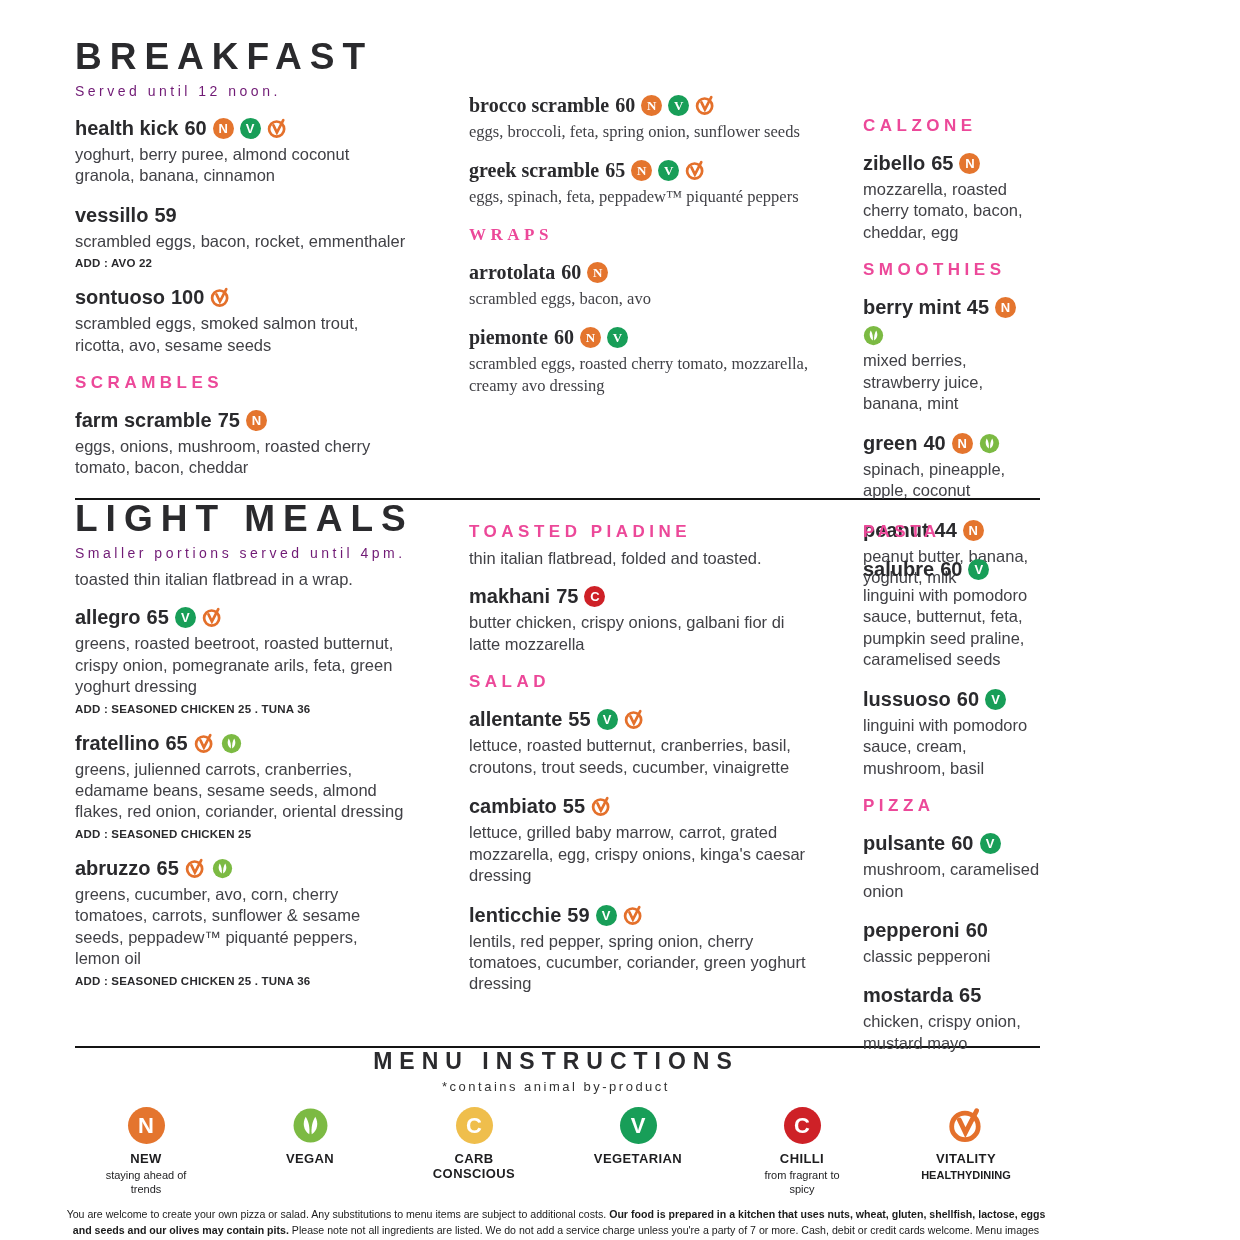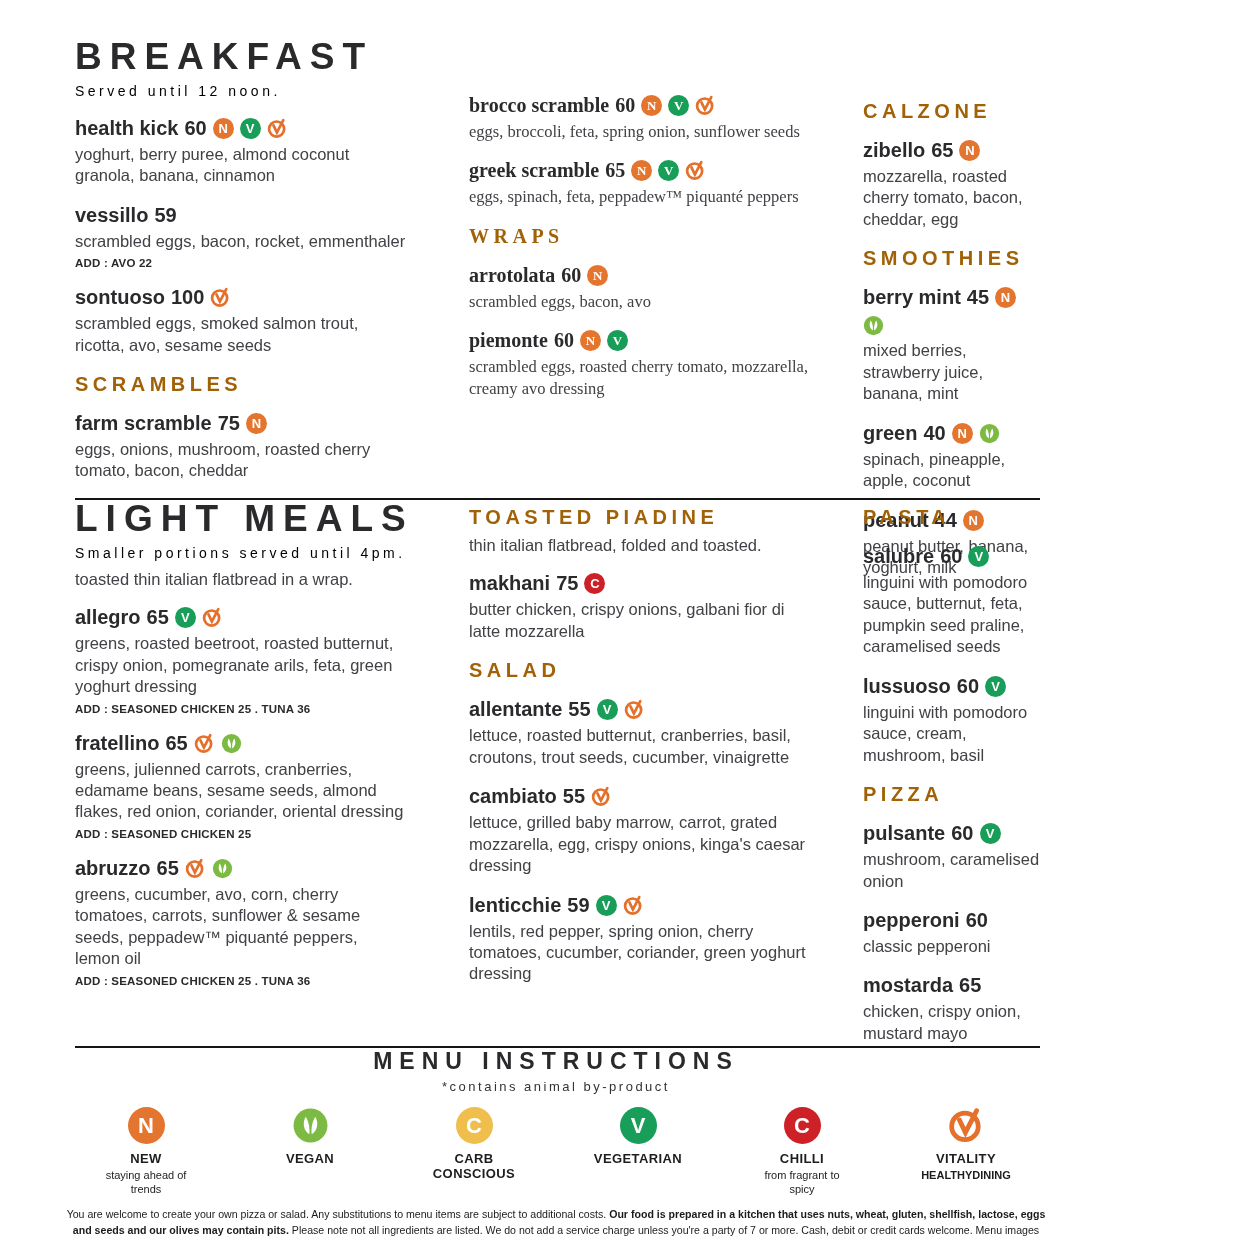--- a/index.html
+++ b/index.html
@@ -3,22 +3,22 @@
 <meta charset="utf-8">
 <style>
   html,body{margin:0;padding:0;background:#ffffff;}
   body{width:1240px;height:1240px;overflow:hidden;font-family:"Liberation Sans",sans-serif;color:#2d2d30;}
   .page{width:1112px;height:1240px;box-sizing:border-box;padding-top:38px;}
   .menu-section{display:grid;grid-template-columns:352px 352px 1fr;column-gap:42px;padding:0 72px 0 75px;box-sizing:border-box;}
   #sec-breakfast{height:460px;}
   #sec-light{height:546px;}
   .divider{border:none;border-top:2.5px solid #141414;margin:0 72px 0 75px;}
   .big-title{font-size:37px;font-weight:bold;letter-spacing:8px;color:#2a2a2d;margin:0 0 6px 0;line-height:1.05;}
-  .section-sub{font-size:14px;letter-spacing:3.5px;color:#000000;margin-bottom:18px;}
-  .group-heading{font-size:20px;font-weight:bold;letter-spacing:4.5px;color:#a16207;margin:0 0 16px 0;}
+  .section-sub{font-size:14px;letter-spacing:3.5px;color:#701a75;margin-bottom:18px;}
+  .group-heading{font-size:17px;font-weight:bold;letter-spacing:4.5px;color:#ec4899;margin:16px 0 16px 0;}
   .group-desc{font-size:16.5px;color:#414146;margin:-10px 0 16px 0;line-height:1.3;}
   .item{margin-bottom:17px;}
   .item-title{font-size:20px;font-weight:bold;color:#2a2a2d;display:flex;align-items:center;gap:6px;flex-wrap:wrap;line-height:1.15;}
   .item-desc{font-size:16.5px;color:#414146;line-height:1.3;margin-top:4px;}
   .item-add{font-size:11.5px;font-weight:bold;color:#2a2a2d;margin-top:5px;letter-spacing:0.2px;}
   .col1 .item-desc{max-width:332px;}
   .col2 .item-desc{max-width:342px;}
   .col3 .item-desc{max-width:296px;}
   .pad-b2{padding-top:56px;font-family:Liberation Serif, serif;}
   .pad-b3{padding-top:62px;}

